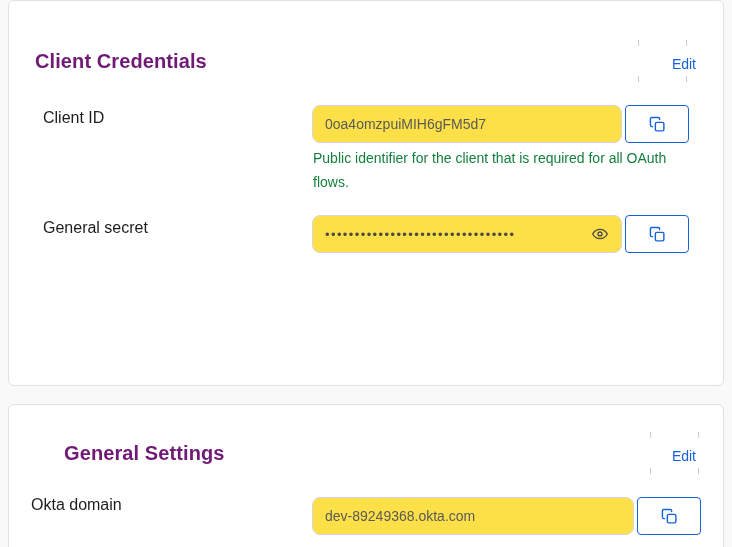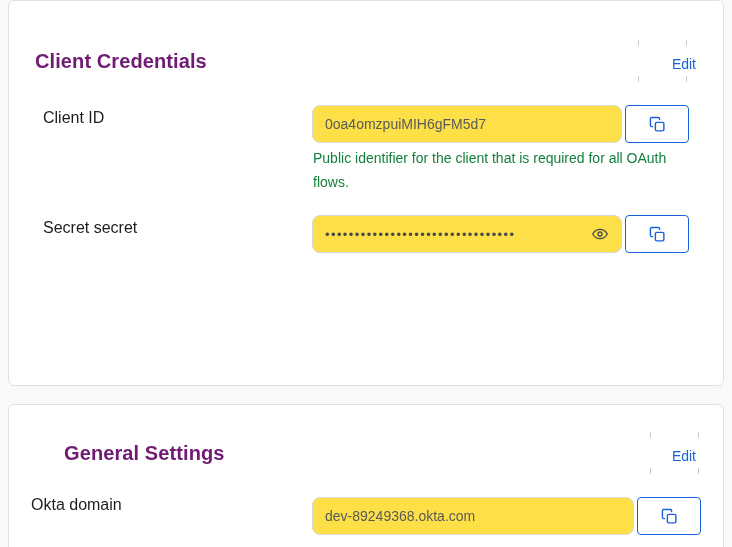--- a/index.html
+++ b/index.html
@@ -193,21 +193,21 @@
     <span class="input-text">0oa4omzpuiMIH6gFM5d7</span>
   </div>
   <div class="copy-btn copy-client-id">
     <svg width="17" height="17" viewBox="0 0 24 24" fill="none" stroke="#1662dd" stroke-width="2" stroke-linecap="round" stroke-linejoin="round">
       <rect x="9" y="9" width="12" height="12" rx="2"></rect>
       <path d="M5 15H4a2 2 0 0 1-2-2V4a2 2 0 0 1 2-2h9a2 2 0 0 1 2 2v1"></path>
     </svg>
   </div>
   <div class="helper-text helper-client-id">Public identifier for the client that is required for all OAuth flows.</div>
 
-  <div class="field-label label-client-secret">Secret secret</div>
+  <div class="field-label label-client-secret">General secret</div>
   <div class="input-box input-client-secret">
     <span class="secret-dots">••••••••••••••••••••••••••••••••</span>
     <span class="eye-btn">
       <svg width="16" height="16" viewBox="0 0 24 24" fill="none" stroke="#4a4a4a" stroke-width="2" stroke-linecap="round" stroke-linejoin="round">
         <path d="M1 12s4-7 11-7 11 7 11 7-4 7-11 7-11-7-11-7z"></path>
         <circle cx="12" cy="12" r="3"></circle>
       </svg>
     </span>
   </div>
   <div class="copy-btn copy-client-secret">

